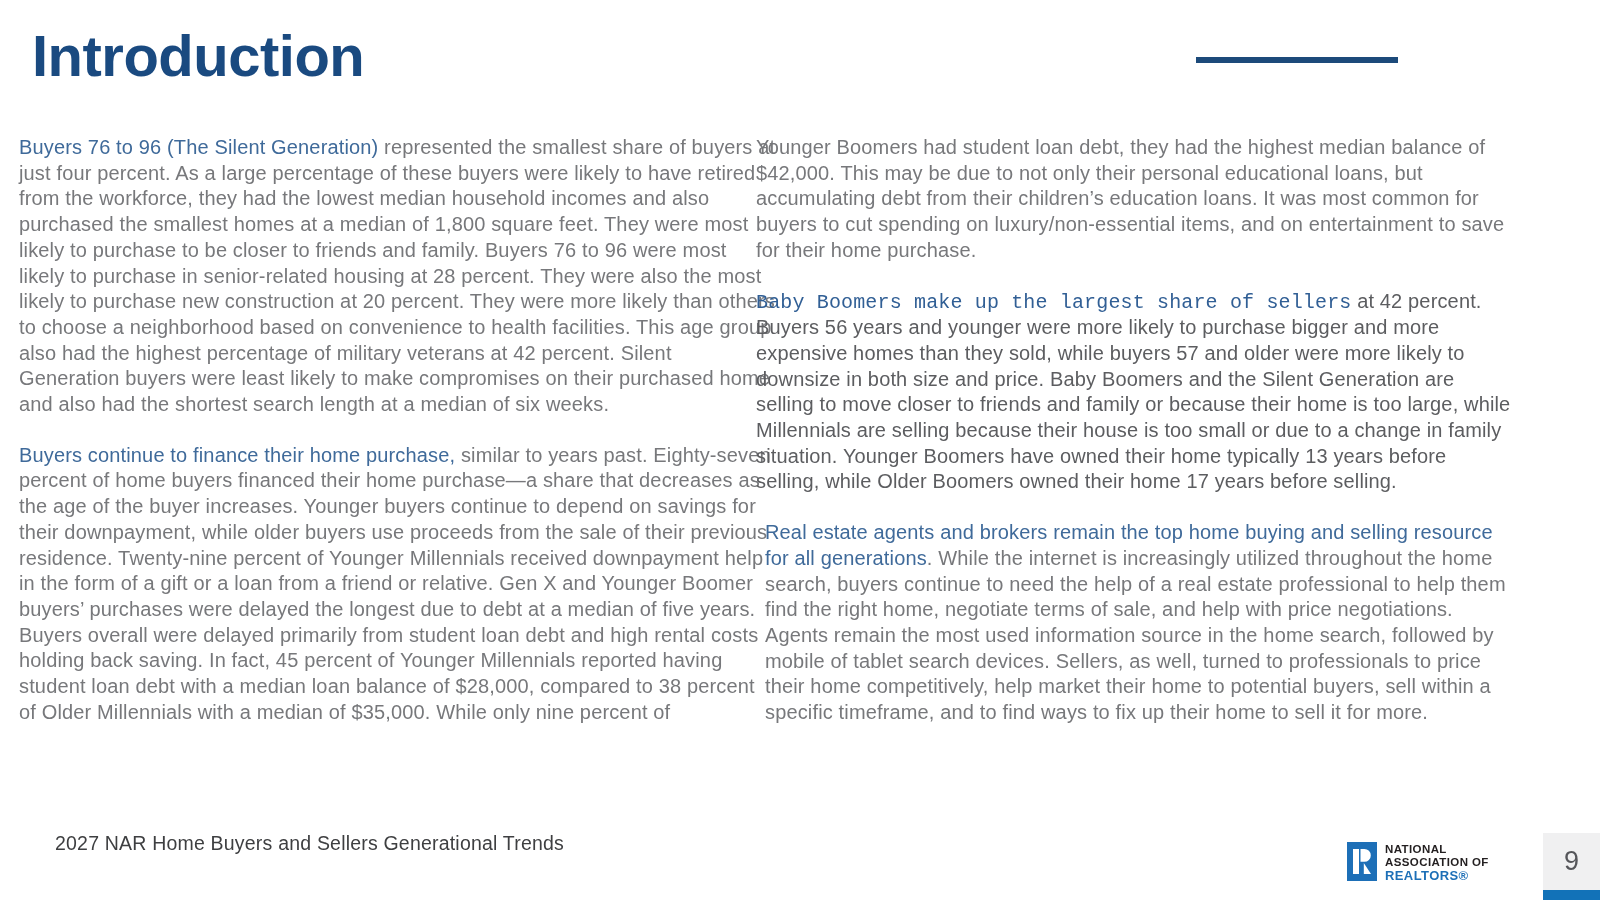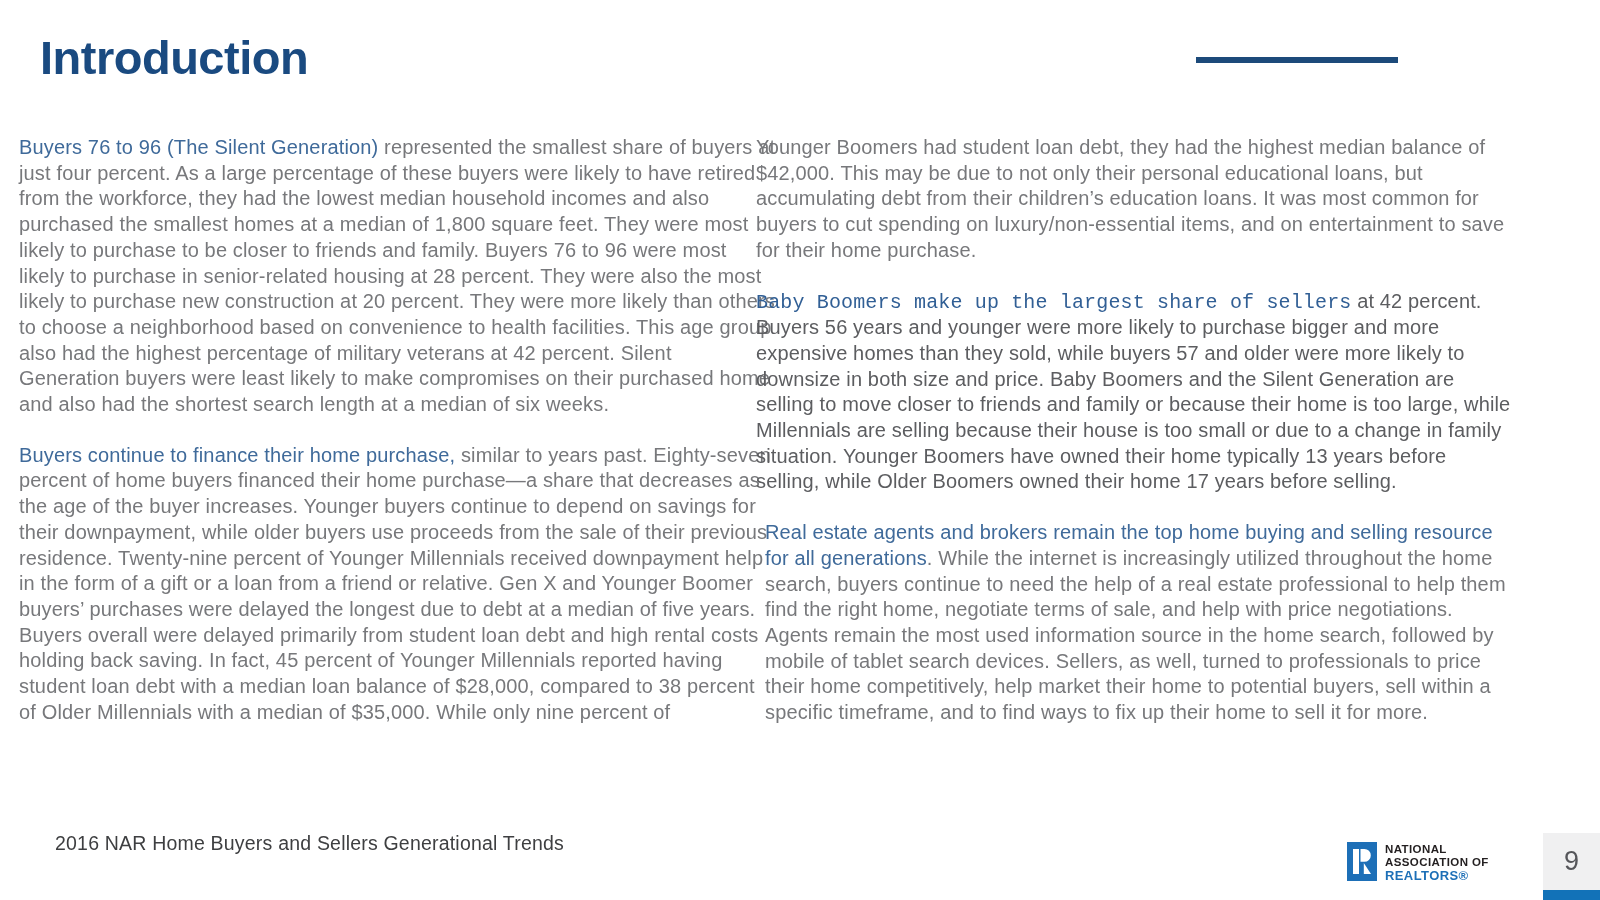--- a/index.html
+++ b/index.html
@@ -4,22 +4,22 @@
 <style>
   html,body{margin:0;padding:0;}
   body{
     width:1600px;height:900px;position:relative;overflow:hidden;
     background:#ffffff;
     font-family:"Liberation Sans", sans-serif;
   }
   .page{position:absolute;inset:0;background:#ffffff;}
 
   .title{
-    position:absolute;left:28px;top:18px;margin:12px;
-    font-size:47px;font-weight:700;letter-spacing:-0.5px;
+    position:absolute;left:28px;top:18px;margin:4px;
+    font-size:58px;font-weight:700;letter-spacing:-0.5px;
     color:#1a4a80;
   }
   .title-rule{
     position:absolute;left:1196px;top:57px;width:202px;height:6px;
     background:#1c4a7a;
   }
 
   .col{
     position:absolute;top:119px;
     font-size:20px;line-height:25.7px;letter-spacing:0.15px;
@@ -77,21 +77,21 @@
     <p class="para"><span class="lead">Buyers 76 to 96 (The Silent Generation)</span><span class="rest"> represented the smallest share of buyers at just four percent. As a large percentage of these buyers were likely to have retired from the workforce, they had the lowest median household incomes and also purchased the smallest homes at a median of 1,800 square feet. They were most likely to purchase to be closer to friends and family. Buyers 76 to 96 were most likely to purchase in senior-related housing at 28 percent. They were also the most likely to purchase new construction at 20 percent. They were more likely than others to choose a neighborhood based on convenience to health facilities. This age group also had the highest percentage of military veterans at 42 percent. Silent Generation buyers were least likely to make compromises on their purchased home and also had the shortest search length at a median of six weeks.</span></p>
     <p class="para"><span class="lead">Buyers continue to finance their home purchase,</span><span class="rest"> similar to years past. Eighty-seven percent of home buyers financed their home purchase—a share that decreases as the age of the buyer increases. Younger buyers continue to depend on savings for their downpayment, while older buyers use proceeds from the sale of their previous residence. Twenty-nine percent of Younger Millennials received downpayment help in the form of a gift or a loan from a friend or relative. Gen X and Younger Boomer buyers’ purchases were delayed the longest due to debt at a median of five years. Buyers overall were delayed primarily from student loan debt and high rental costs holding back saving. In fact, 45 percent of Younger Millennials reported having student loan debt with a median loan balance of $28,000, compared to 38 percent of Older Millennials with a median of $35,000. While only nine percent of</span></p>
   </div>
 
   <div class="col col-right">
     <p class="para"><span class="lead"></span><span class="rest">Younger Boomers had student loan debt, they had the highest median balance of $42,000. This may be due to not only their personal educational loans, but accumulating debt from their children’s education loans. It was most common for buyers to cut spending on luxury/non-essential items, and on entertainment to save for their home purchase.</span></p>
     <p class="para strong"><span class="lead">Baby Boomers make up the largest share of sellers</span><span class="rest"> at 42 percent. Buyers 56 years and younger were more likely to purchase bigger and more expensive homes than they sold, while buyers 57 and older were more likely to downsize in both size and price. Baby Boomers and the Silent Generation are selling to move closer to friends and family or because their home is too large, while Millennials are selling because their house is too small or due to a change in family situation. Younger Boomers have owned their home typically 13 years before selling, while Older Boomers owned their home 17 years before selling.</span></p>
     <p class="para indented"><span class="lead">Real estate agents and brokers remain the top home buying and selling resource for all generations</span><span class="rest">. While the internet is increasingly utilized throughout the home search, buyers continue to need the help of a real estate professional to help them find the right home, negotiate terms of sale, and help with price negotiations. Agents remain the most used information source in the home search, followed by mobile of tablet search devices. Sellers, as well, turned to professionals to price their home competitively, help market their home to potential buyers, sell within a specific timeframe, and to find ways to fix up their home to sell it for more.</span></p>
   </div>
 
-  <div class="footer-title">2016 NAR Home Buyers and Sellers Generational Trends</div>
+  <div class="footer-title">2027 NAR Home Buyers and Sellers Generational Trends</div>
 
   <div class="logo">
     <svg class="logo-mark" width="30" height="39" viewBox="0 0 30 39" xmlns="http://www.w3.org/2000/svg">
       <rect x="0" y="0" width="30" height="39" fill="#1d6fb7"></rect>
       <rect x="6" y="7" width="6" height="25" fill="#ffffff"></rect>
       <path d="M13.5 7 h3.9 a6.4 6.4 0 0 1 0 12.8 H13.5 Z" fill="#ffffff"></path>
       <polygon points="16.8,21 24,32 16.8,32" fill="#ffffff"></polygon>
     </svg>
     <div class="logo-text">
       <span class="l1">NATIONAL</span>

